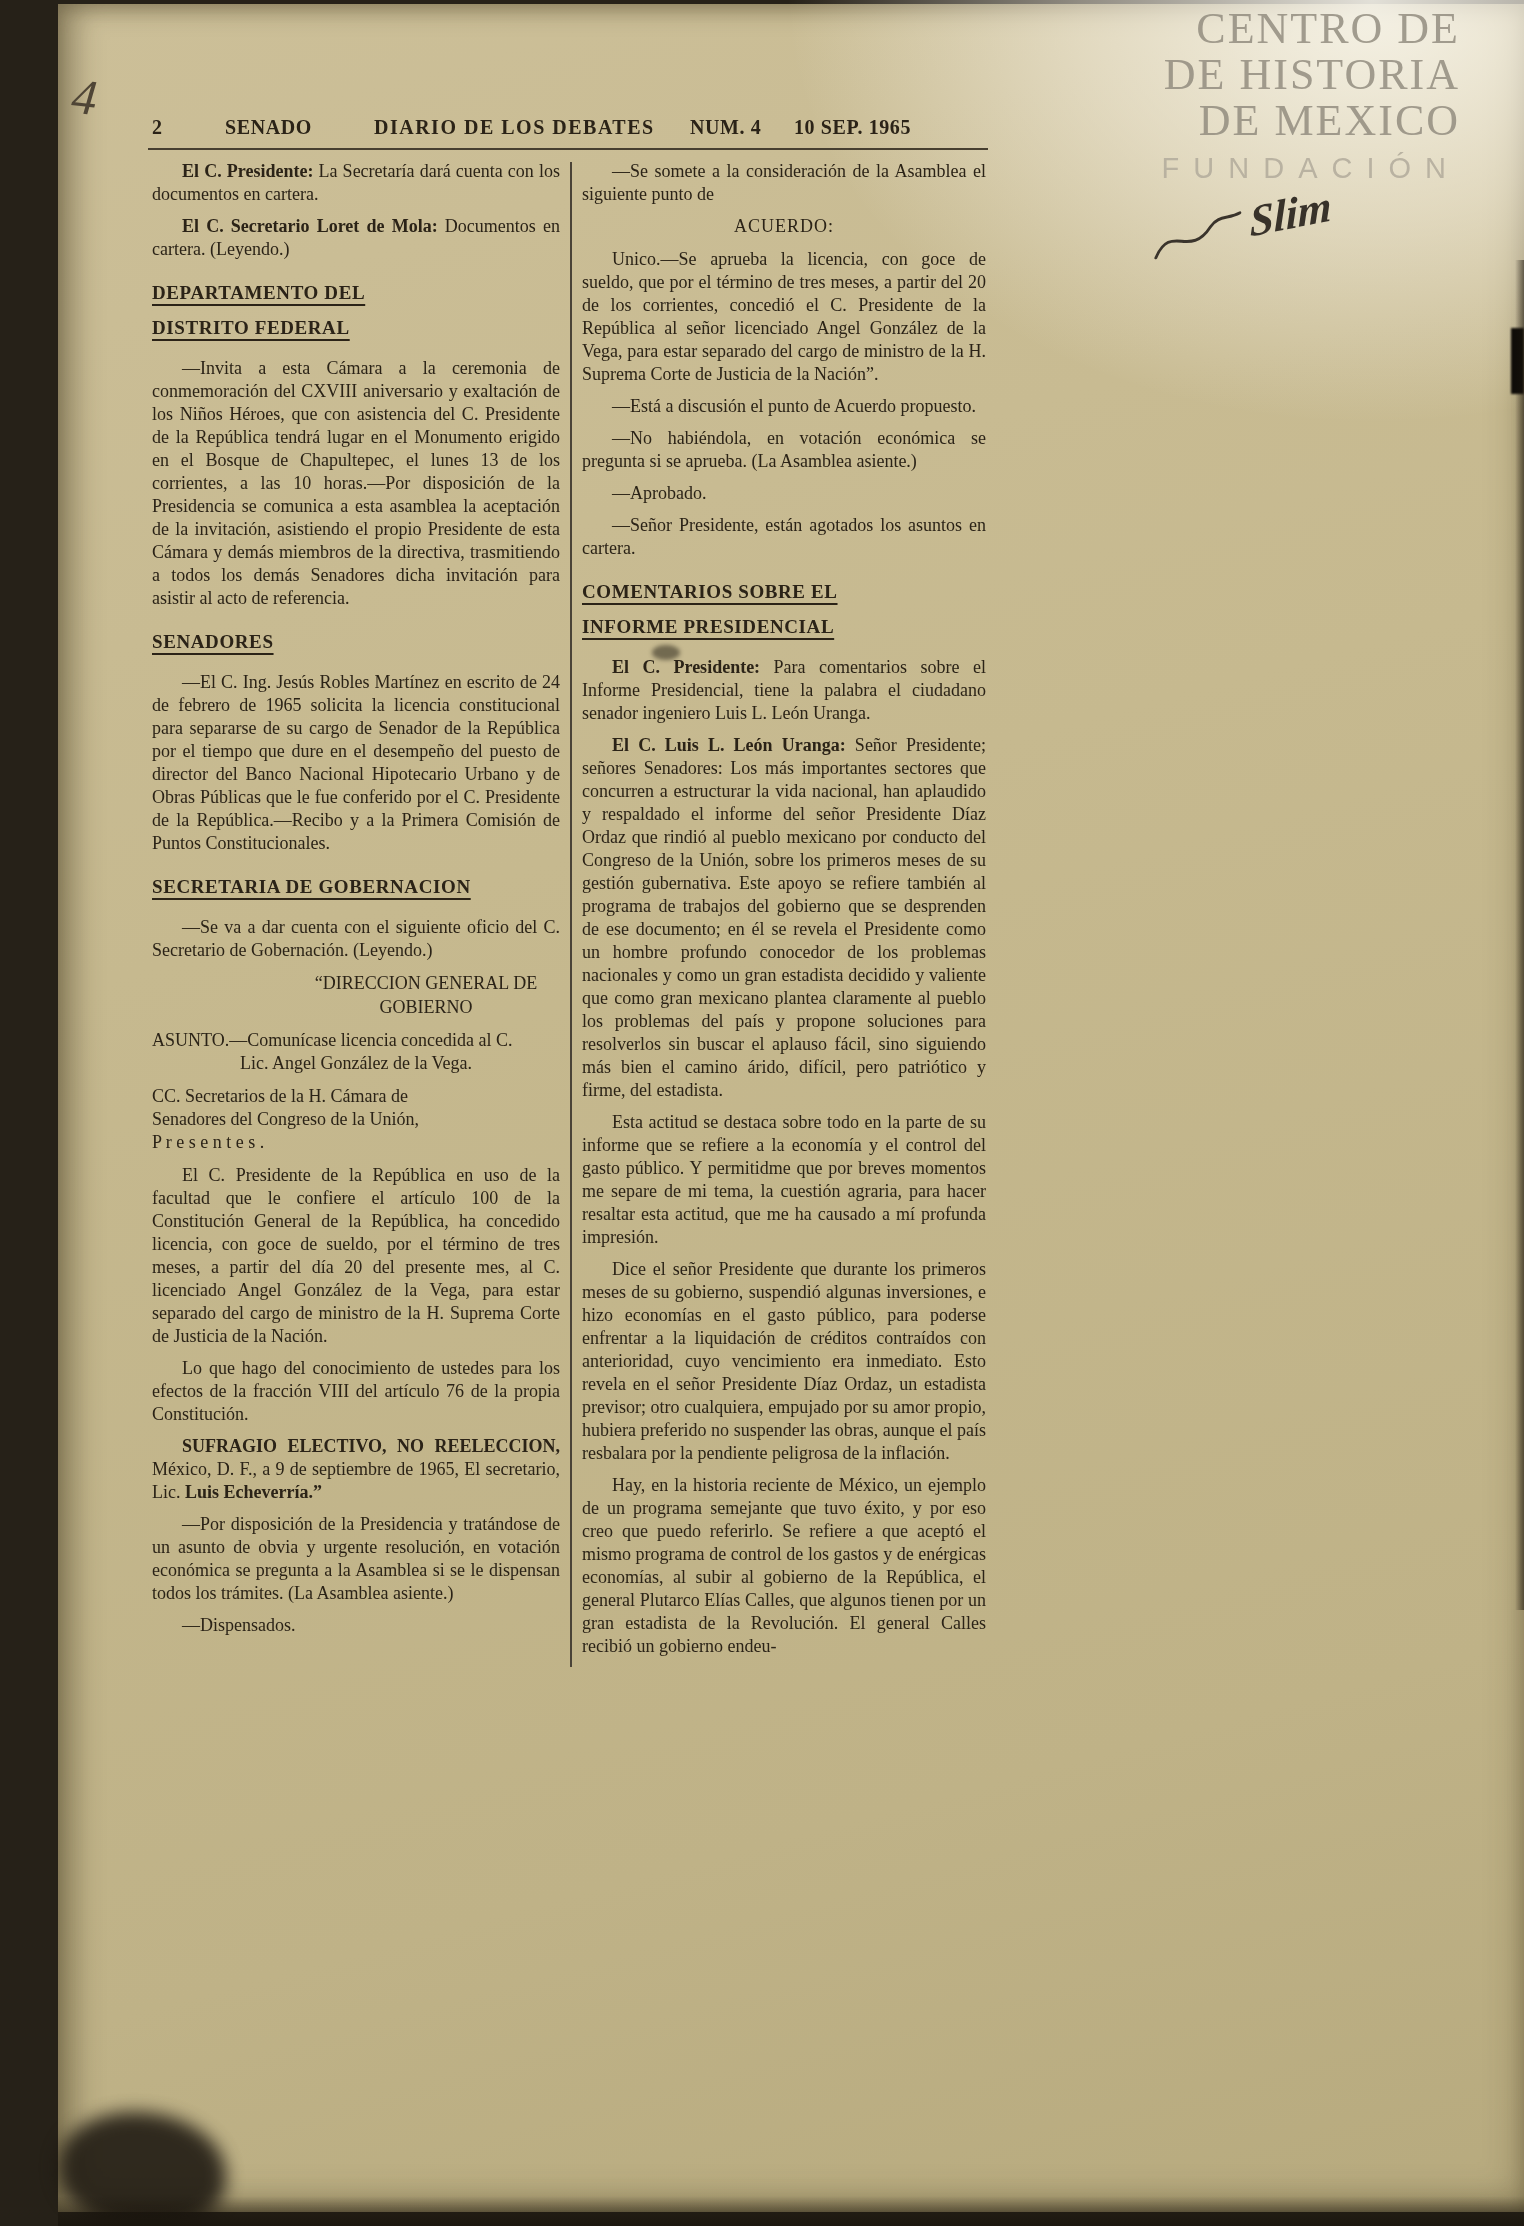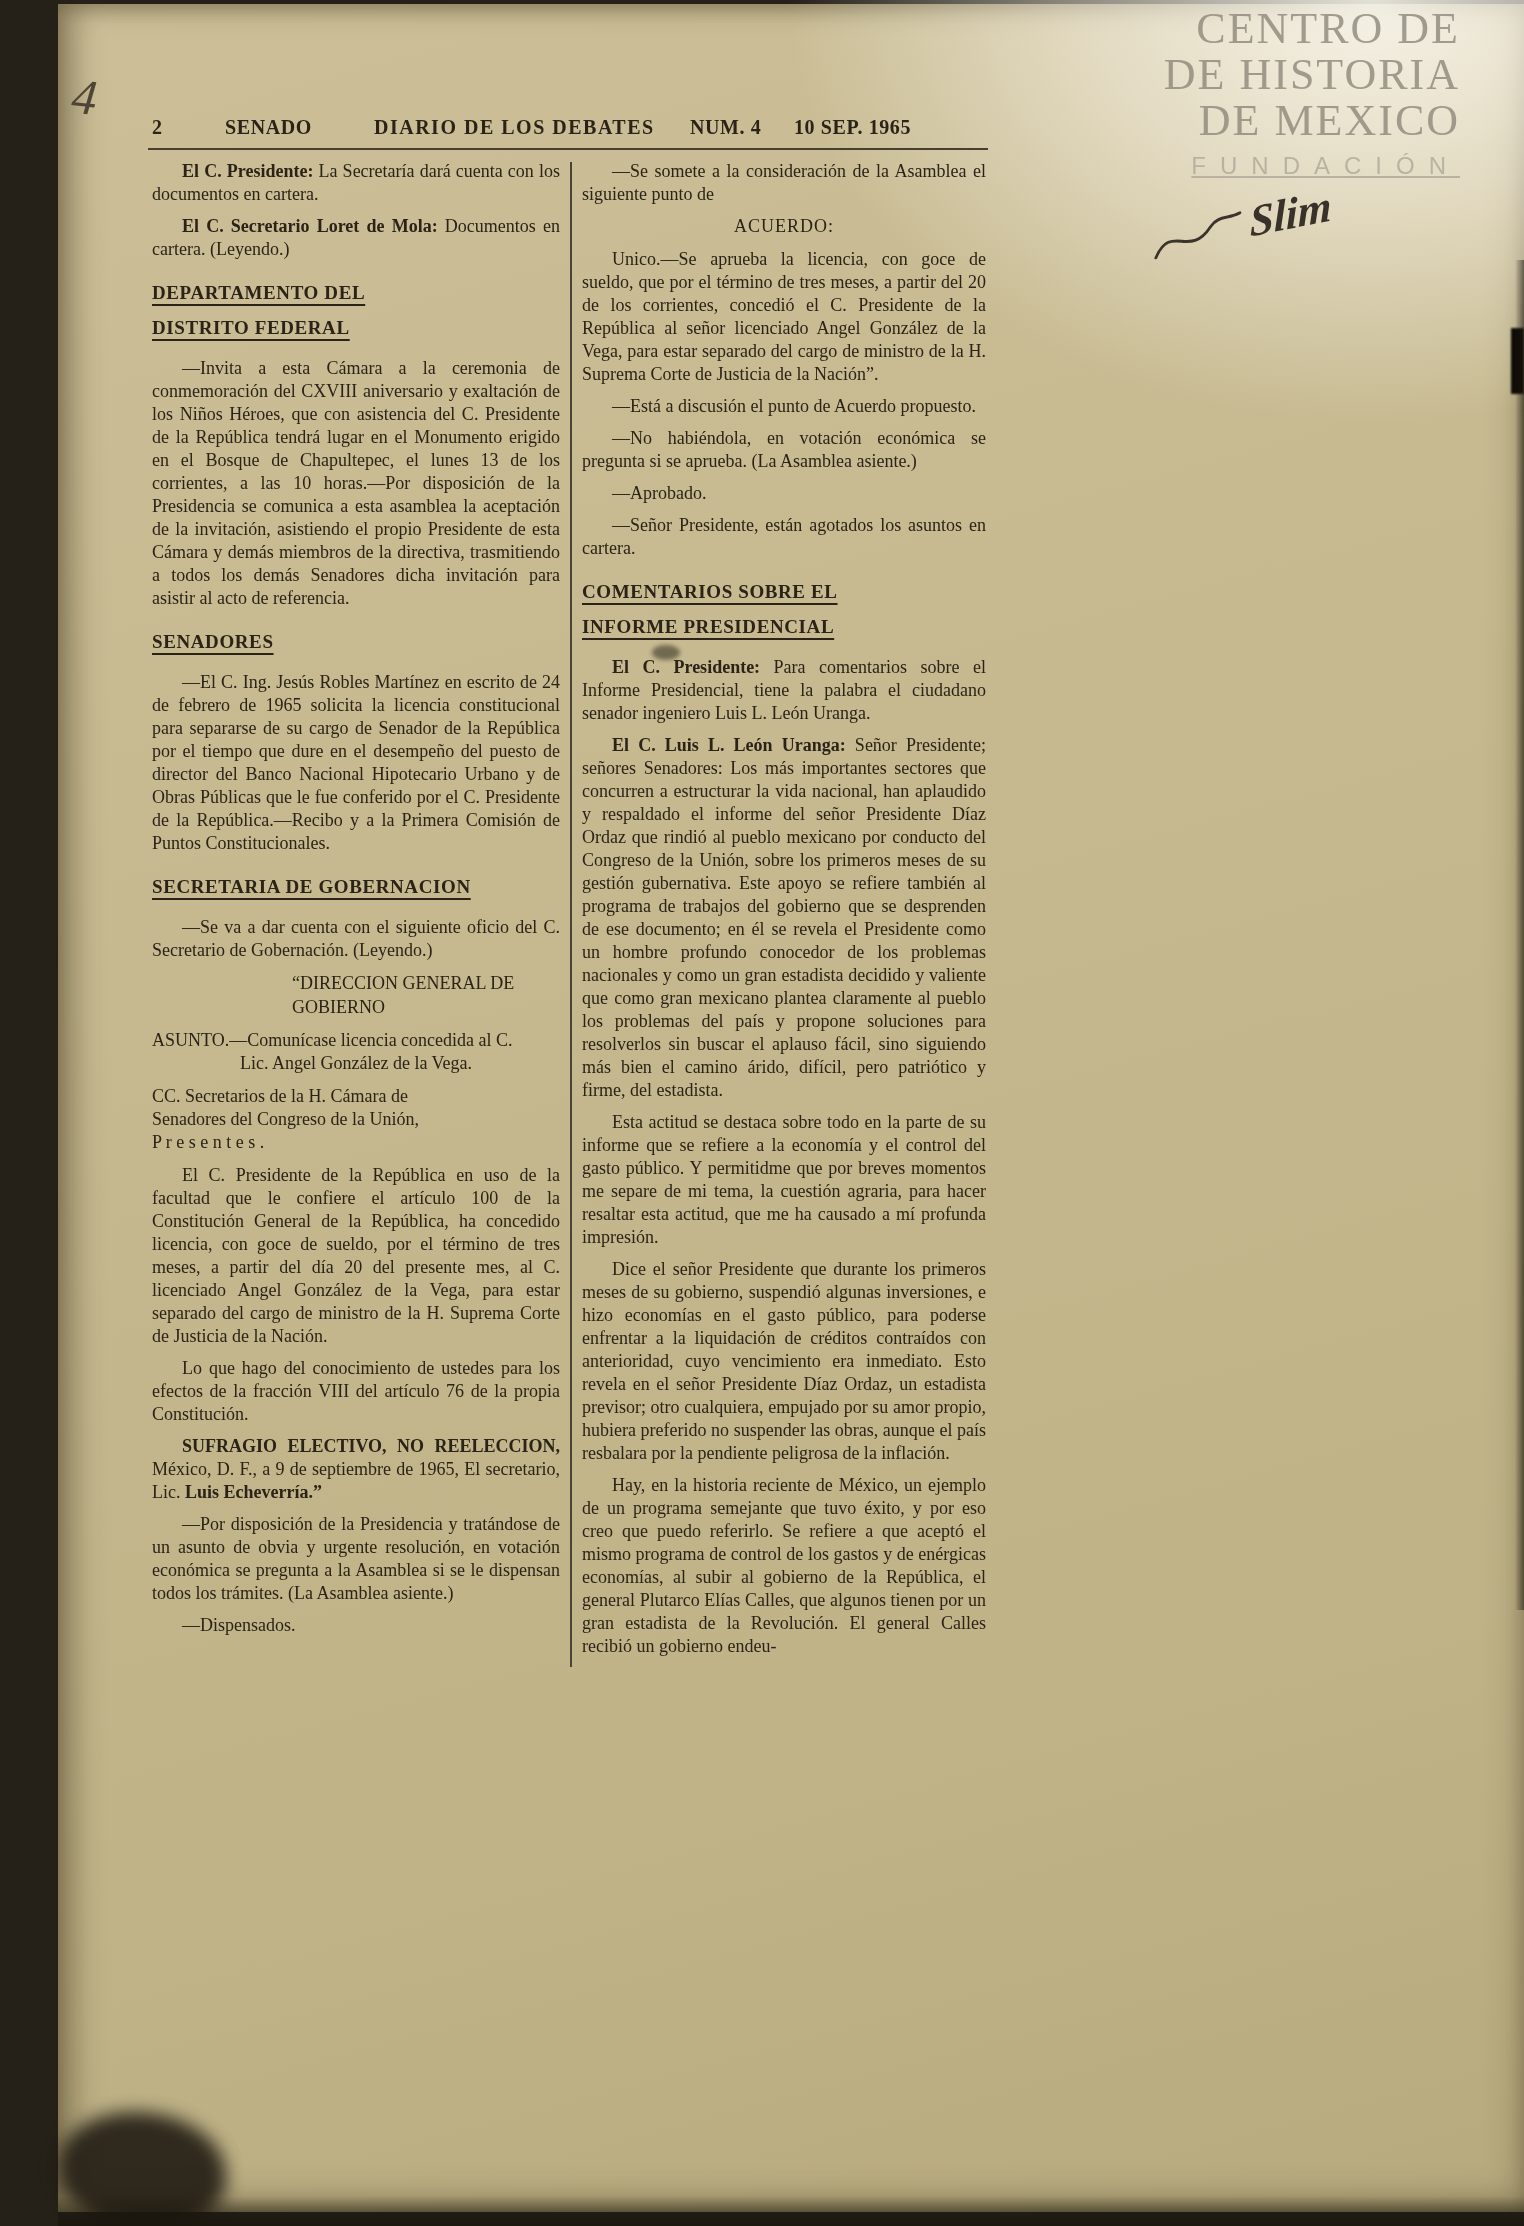--- a/index.html
+++ b/index.html
@@ -22,21 +22,21 @@
   }
   .watermark{
     position:absolute;top:6px;right:64px;text-align:right;z-index:2;
   }
   .watermark .wline{
     font-size:44px;line-height:46px;letter-spacing:2px;
     color:#8e887b;opacity:.8;font-family:"Liberation Serif",serif;
   }
   .watermark .wfund{
     margin-top:8px;font-family:"Liberation Sans",sans-serif;
-    font-size:24px;letter-spacing:14px;color:#b5ae9e;opacity:.9;text-decoration:underline;
+    font-size:29px;letter-spacing:14px;color:#b5ae9e;opacity:.9;
   }
   .hand-number{
     position:absolute;left:72px;top:68px;z-index:3;
     font-size:50px;font-style:italic;color:#4f4536;transform:rotate(6deg);
   }
   .signature{
     position:absolute;left:1148px;top:198px;z-index:3;
     transform:rotate(-11deg) skewX(-10deg);
     color:#38322a;font-style:italic;font-size:44px;font-weight:bold;
     display:flex;align-items:flex-end;gap:6px;
@@ -58,21 +58,21 @@
   .col-left{width:408px;}
   .col-divider{width:2px;background:#4a4337;margin:2px 10px 0 10px;}
   .col-right{width:404px;}
   .para{margin:0 0 9px 0;text-indent:30px;}
   .para b{font-weight:bold;}
   .heading{
     font-weight:bold;font-size:19px;letter-spacing:.6px;line-height:35px;
     text-decoration:underline;text-underline-offset:5px;text-decoration-thickness:2px;
     margin:14px 0 12px 0;white-space:pre-line;text-align:left;text-indent:0;
   }
-  .center-block{margin:0 0;text-indent:0;padding-left:140px;line-height:24px;white-space:pre-line;}
+  .center-block{margin:0 0;text-align:center;text-indent:0;padding-left:140px;line-height:24px;white-space:pre-line;}
   .acuerdo{margin:6px 0 10px 0;text-align:center;text-indent:0;letter-spacing:1px;}
   .asunto{margin:10px 0;text-indent:0;}
   .asunto .l1{display:block;text-align:left;}
   .asunto .l2{display:block;text-align:center;}
   .address{margin:10px 0;text-indent:0;text-align:left;white-space:pre-line;}
   .stain-bl{
     position:absolute;left:58px;top:2112px;width:168px;height:116px;z-index:5;
     background:#1c1710;border-radius:45% 55% 40% 50%;filter:blur(9px);opacity:.88;
   }
   .mark-right{

